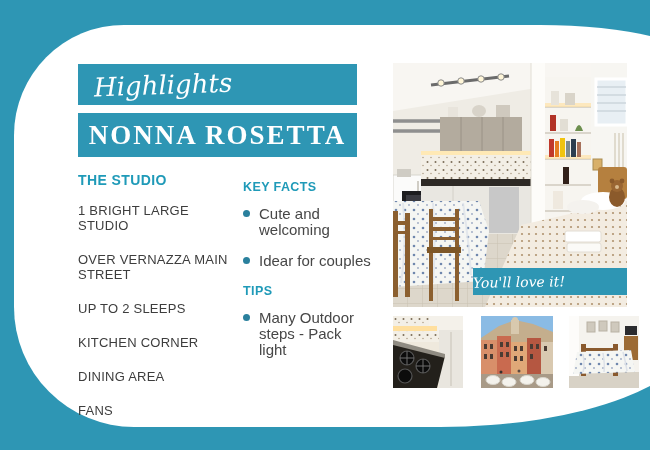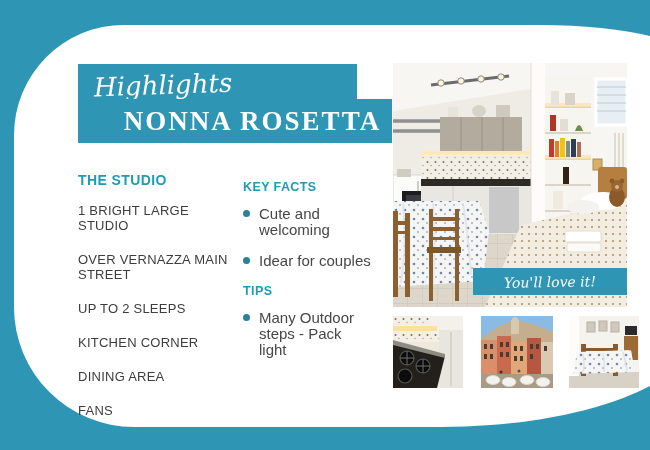--- a/index.html
+++ b/index.html
@@ -3,41 +3,41 @@
 <meta charset="utf-8">
 <style>
   html,body{margin:0;padding:0;}
   body{font-family:"Liberation Sans",sans-serif;}
   .canvas{position:relative;width:650px;height:450px;background:#2e96b4;overflow:hidden;}
   .card{position:absolute;left:14px;top:25px;width:686px;height:402px;background:#ffffff;
         border-radius:110px 160px 260px 120px / 110px 40px 100px 120px;}
   .banner{position:absolute;background:#2e96b4;color:#ffffff;display:flex;align-items:center;}
   .banner-highlights{left:78px;top:64px;width:279px;height:41px;padding-left:16px;box-sizing:border-box;}
   .banner-highlights span{font-family:"DejaVu Serif",serif;font-style:italic;font-size:26px;transform:rotate(-2deg);}
-  .banner-title{left:78px;top:99px;width:279px;height:44px;justify-content:center;padding-left:35px;}
+  .banner-title{left:78px;top:113px;width:279px;height:44px;justify-content:center;}
   .banner-title h1{margin:0;font-family:"Liberation Serif",serif;font-weight:bold;font-size:27px;letter-spacing:2px;}
   .col-studio{position:absolute;left:78px;top:172px;width:165px;}
   .col-studio h2{margin:0 0 15px 0;font-size:14px;font-weight:bold;color:#1f9ab8;letter-spacing:.4px;}
   .col-studio ul{list-style:none;margin:0;padding:0;}
   .col-studio li{font-size:13px;color:#3d3d3d;letter-spacing:.25px;margin-bottom:19px;}
   .col-facts{position:absolute;left:243px;top:180px;width:128px;}
   .col-facts h2{margin:0 0 12px 0;font-size:12.5px;font-weight:bold;color:#1f9ab8;letter-spacing:.4px;}
   .col-facts h2.tips-h{}
   .fact-row{display:flex;align-items:flex-start;margin-bottom:15px;}
   .dot{flex:0 0 auto;width:7px;height:7px;border-radius:50%;background:#2a809d;margin:4px 9px 0 0;}
   .fact-text{font-size:15px;line-height:16px;color:#474747;}
   .photo{position:absolute;overflow:hidden;}
   .photo svg{display:block;}
   .photo-main{left:393px;top:63px;width:234px;height:244px;}
   .thumb{top:316px;width:70px;height:72px;}
   .thumb-1{left:393px;}
   .thumb-2{left:481px;width:72px;}
   .thumb-3{left:569px;}
   .love-banner{position:absolute;left:473px;top:268px;width:154px;height:27px;background:#2e96b4;
-     display:flex;align-items:center;justify-content:center;}
+     display:flex;align-items:center;justify-content:flex-start;}
   .love-banner span{font-family:"DejaVu Serif",serif;font-style:italic;font-size:14px;color:#ffffff;transform:rotate(-1deg);}
 </style>
 </head>
 <body>
 
 <div class="canvas">
   <div class="card"></div>
 
   <div class="banner banner-highlights">
     <span>Highlights</span>

